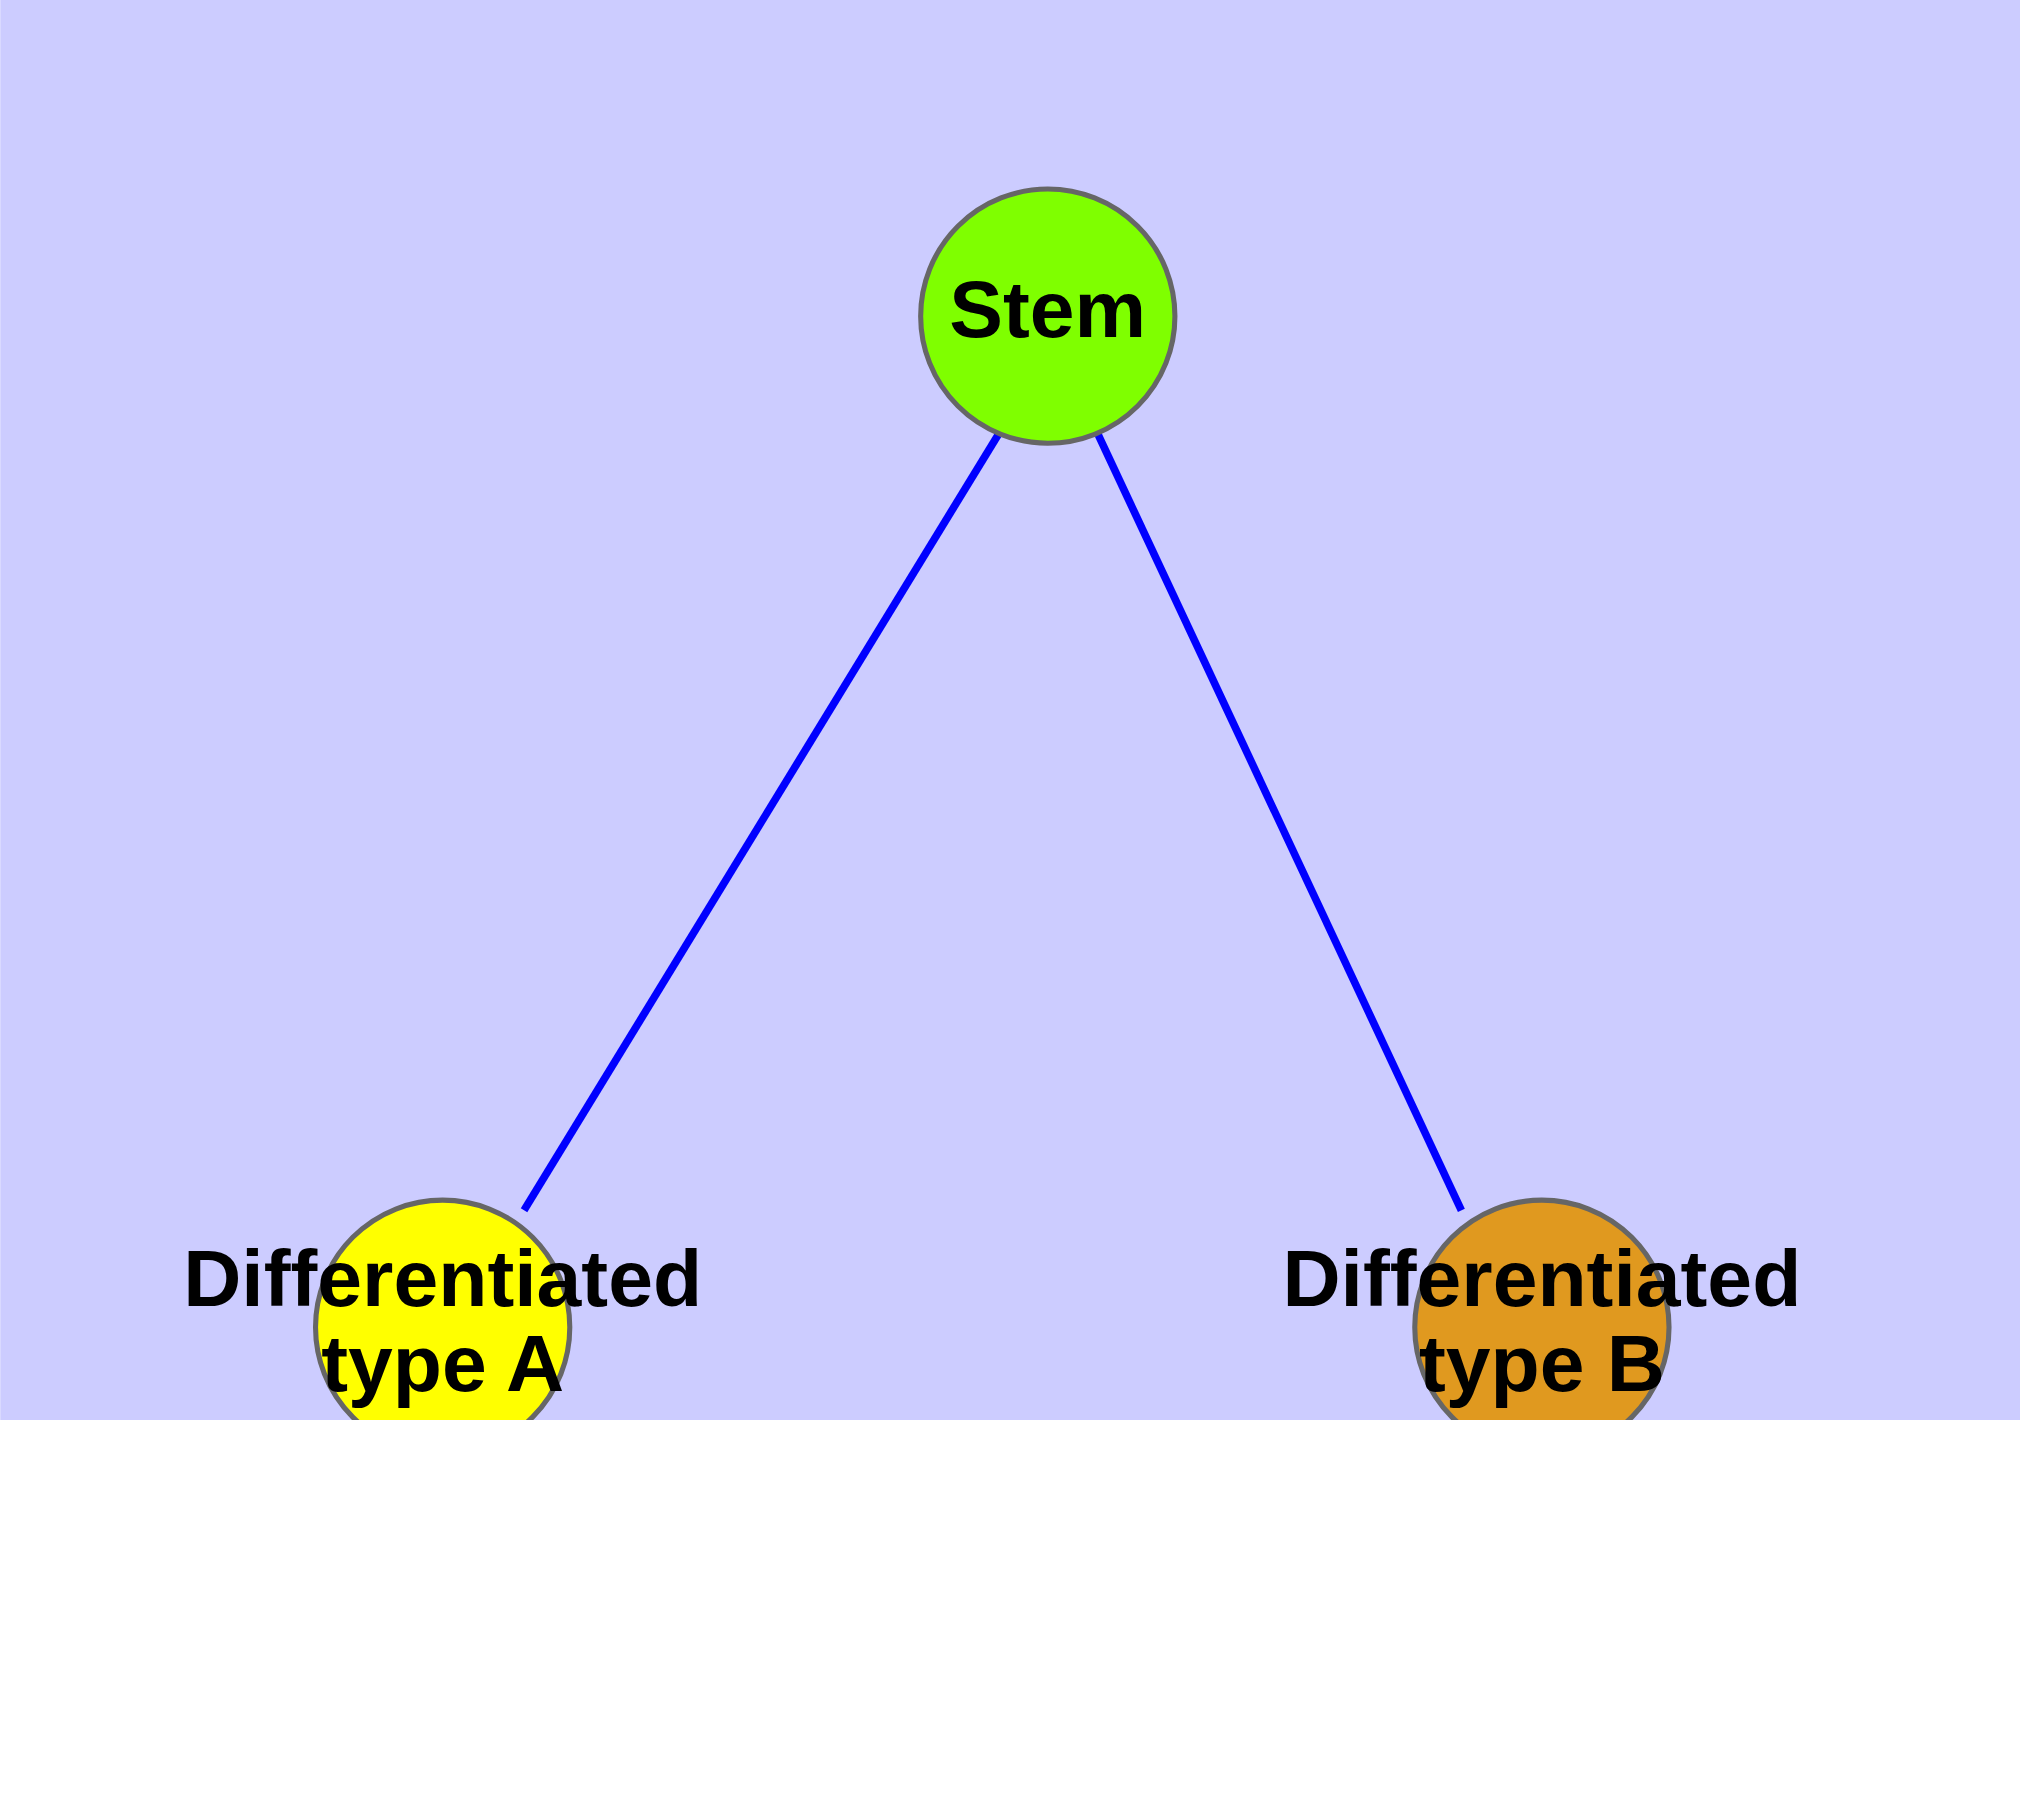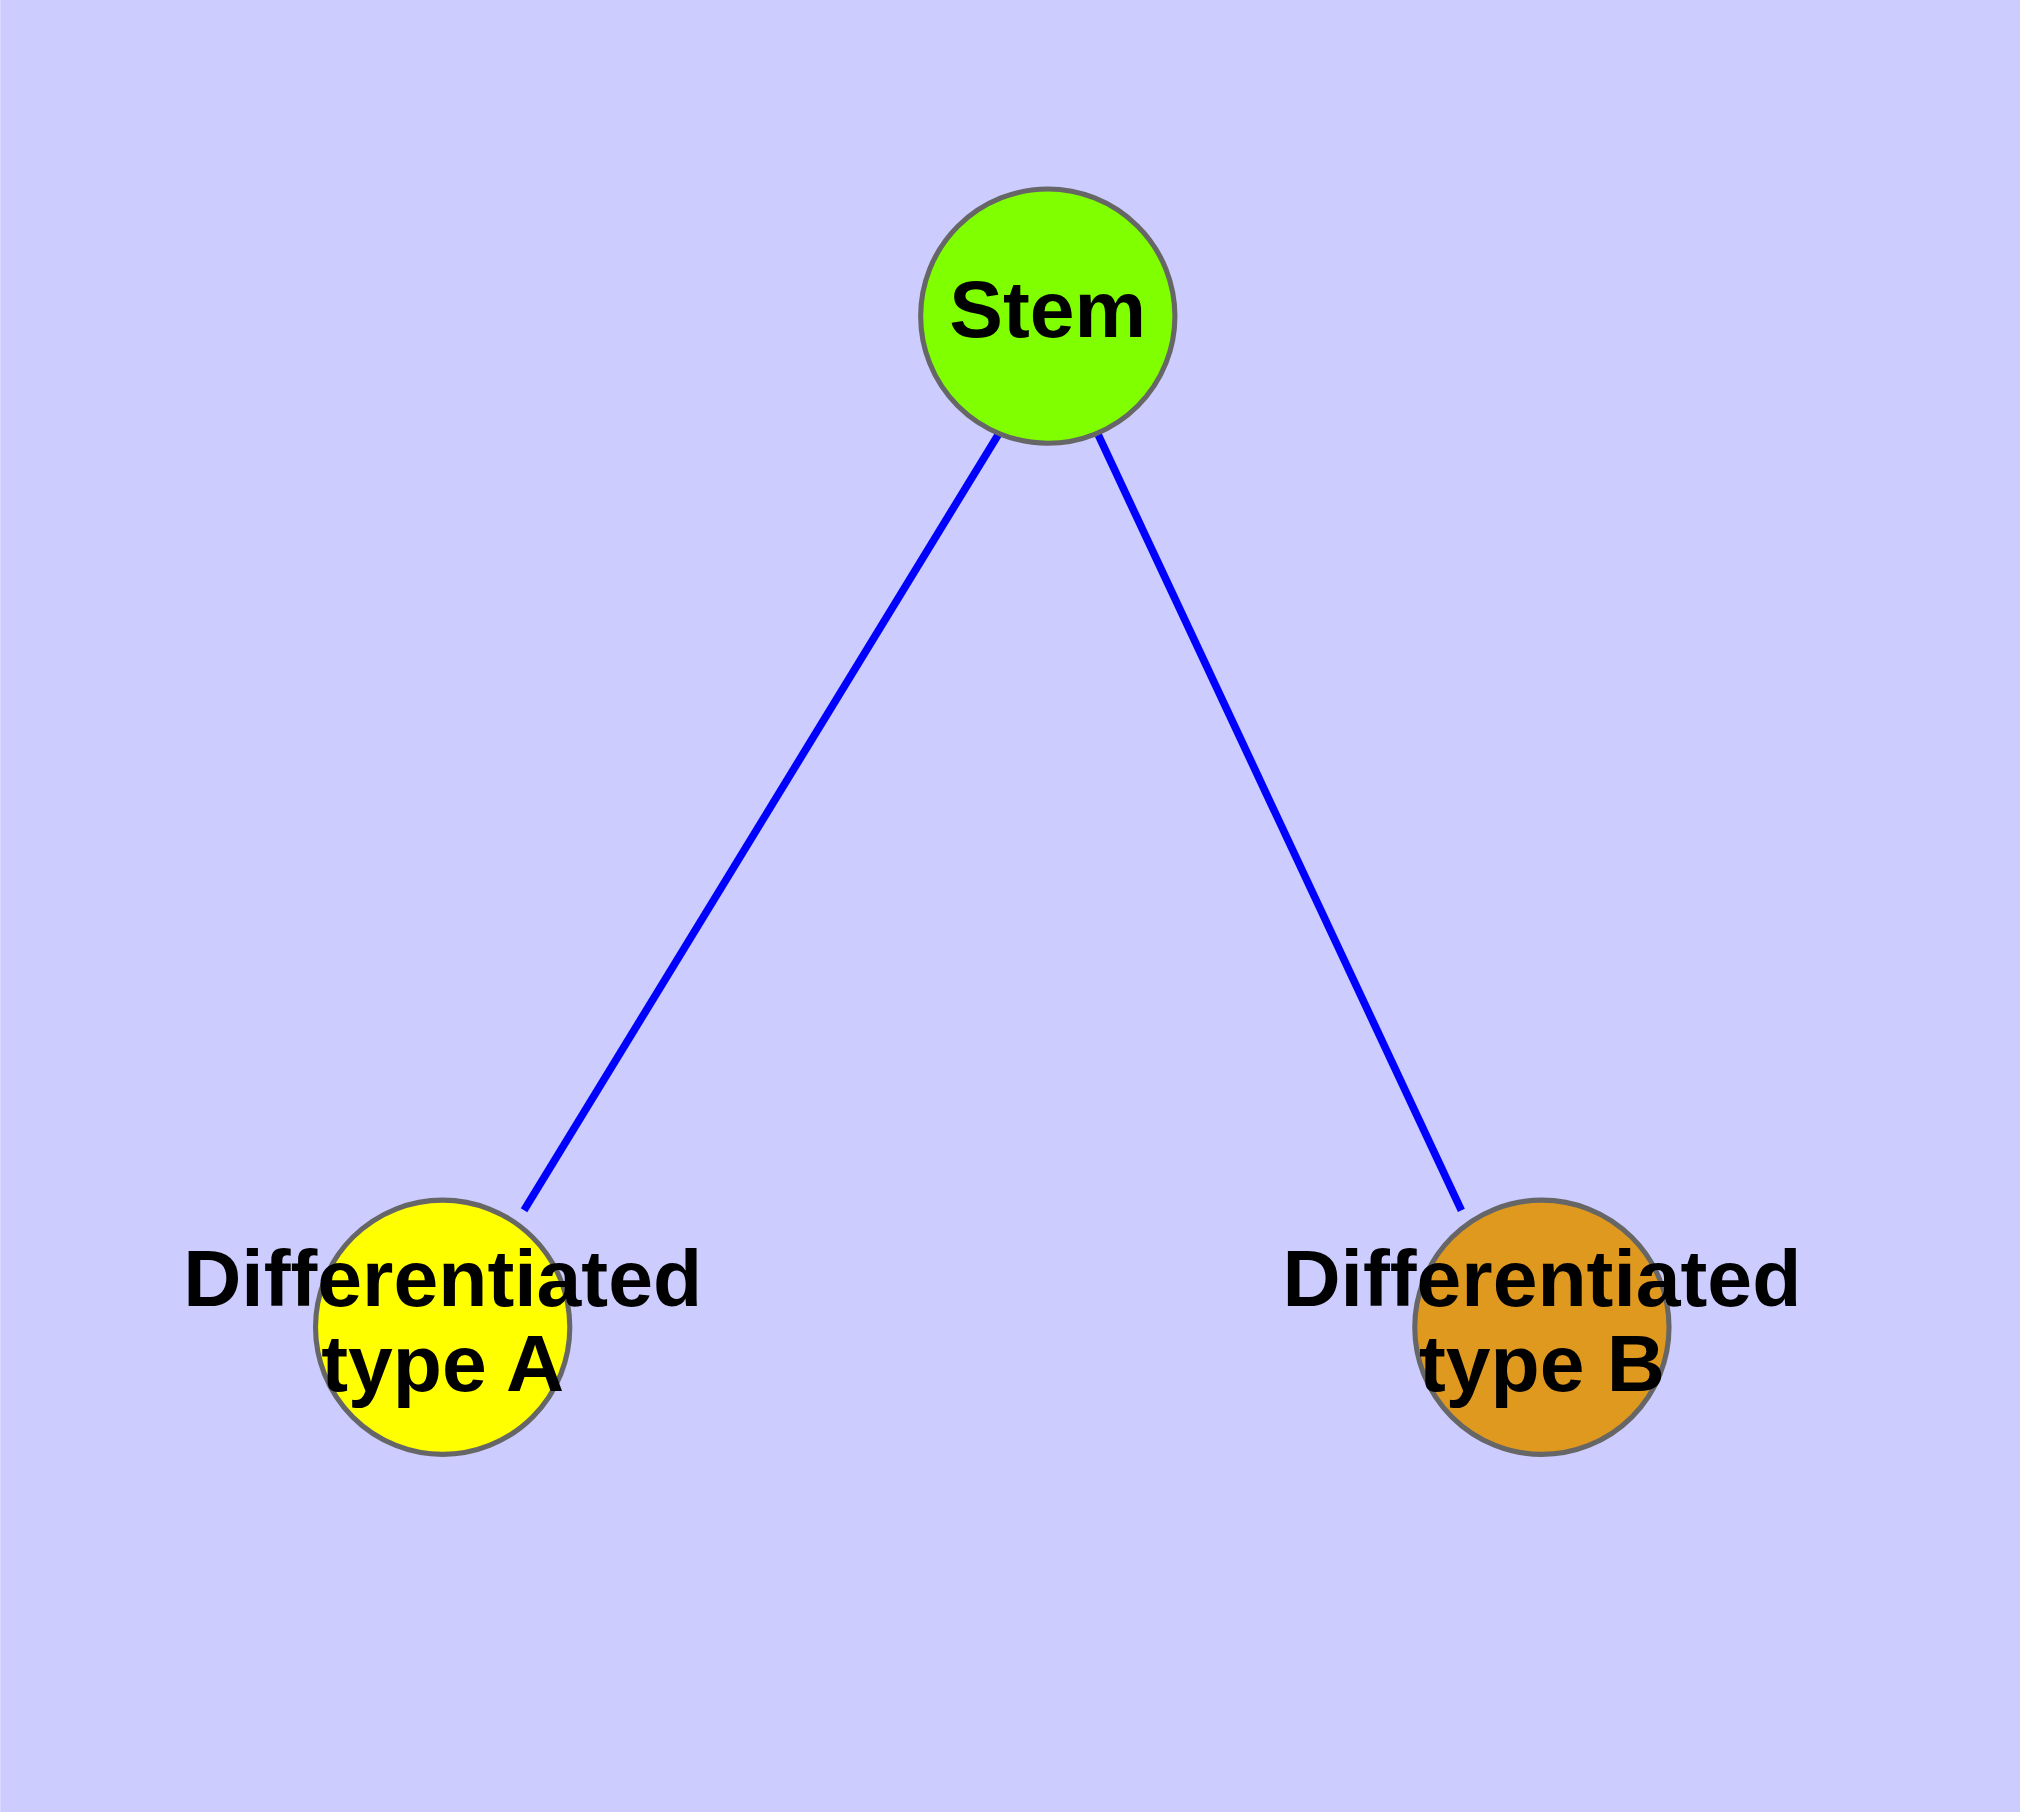--- a/index.html
+++ b/index.html
@@ -7,21 +7,21 @@
     margin: 0;
     padding: 0;
   }
   body {
     background: #ffffff;
     font-family: "Liberation Sans", sans-serif;
   }
   #canvas {
     position: relative;
     width: 2021px;
-    height: 1812px;
+    height: 1420px;
     overflow: hidden;
   }
   #graph-svg {
     position: absolute;
     top: 0;
     left: 0;
     width: 2021px;
     height: 1812px;
     display: block;
   }

